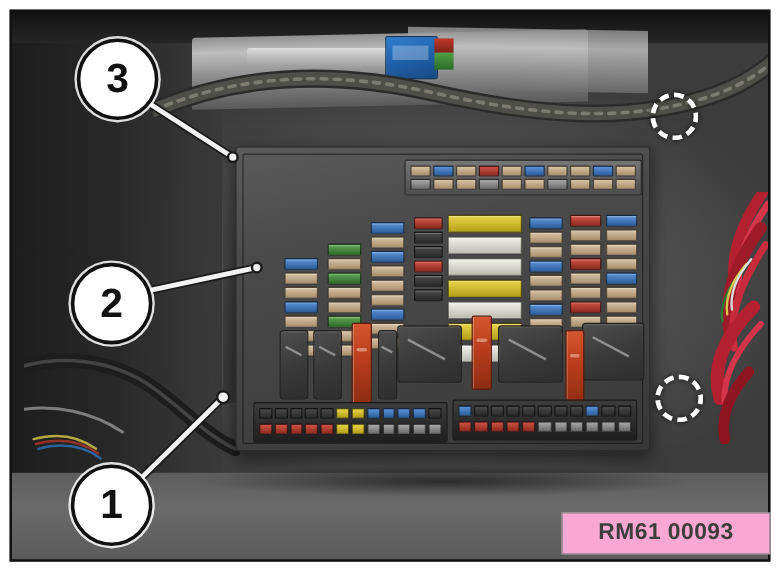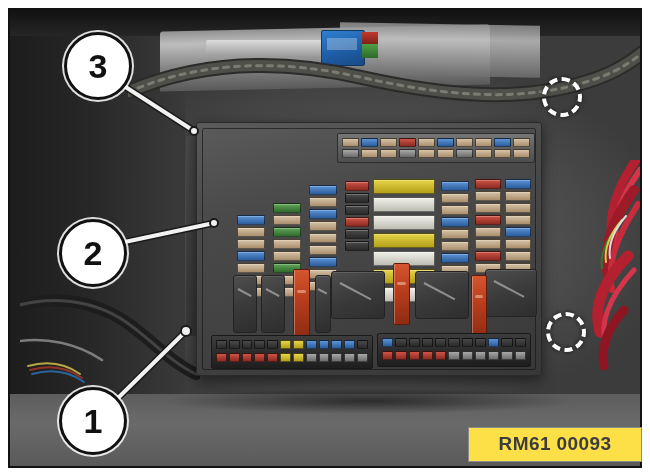--- a/index.html
+++ b/index.html
@@ -310,21 +310,21 @@
     filter: drop-shadow(0 0 2px rgba(0,0,0,.8));
   }
 
   
   .partno {
     position: absolute;
     right: 8px;
     bottom: 14px;
     min-width: 148px;
     padding: 5px 12px 6px 12px;
-    background: #fde047;
+    background: #f9a8d4;
     border: 1px solid #8a8a8a;
     color: #3d3d3d;
     font-size: 19px;
     font-weight: bold;
     letter-spacing: .4px;
     text-align: center;
     font-family: "Liberation Sans", sans-serif;
     z-index: 50;
   }
 </style>

